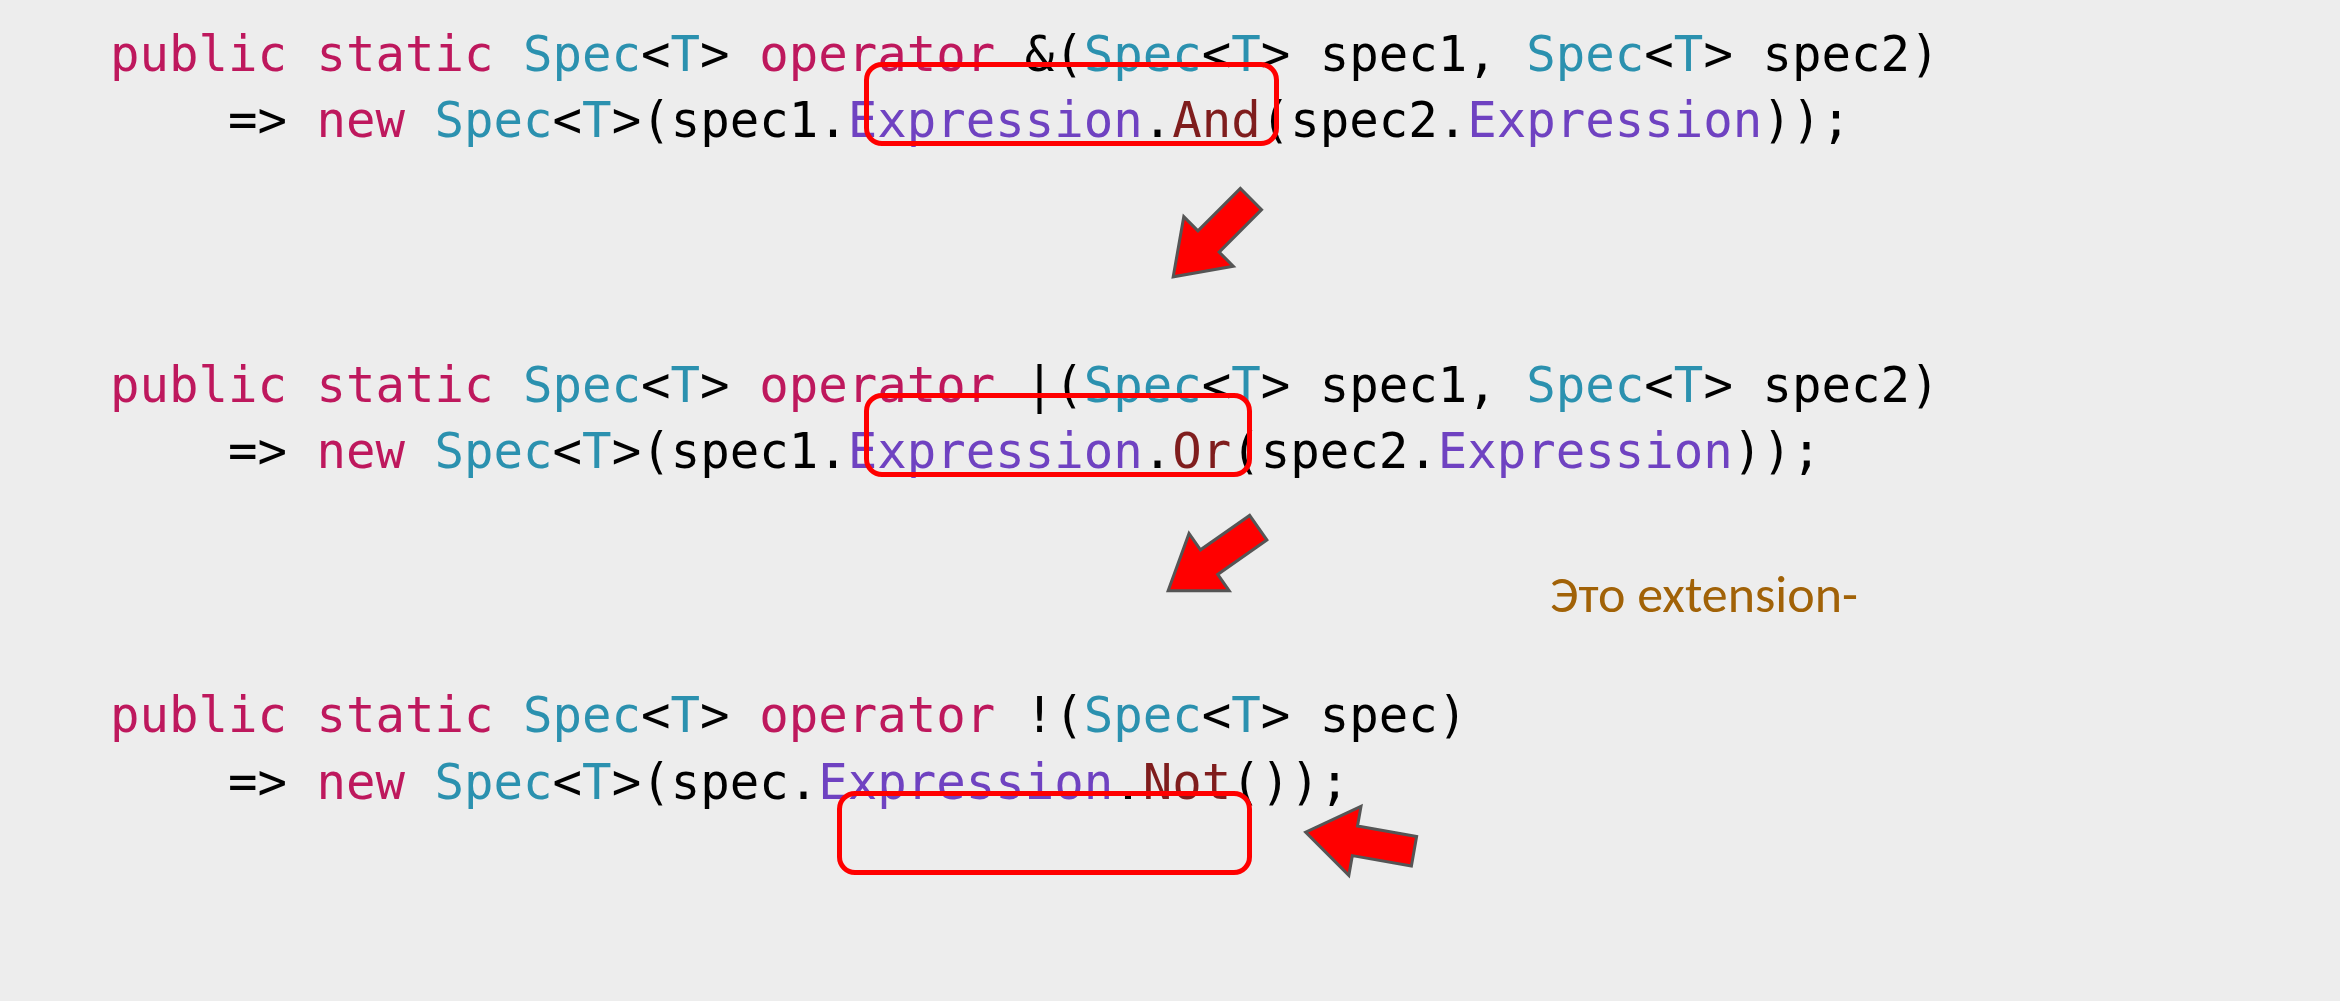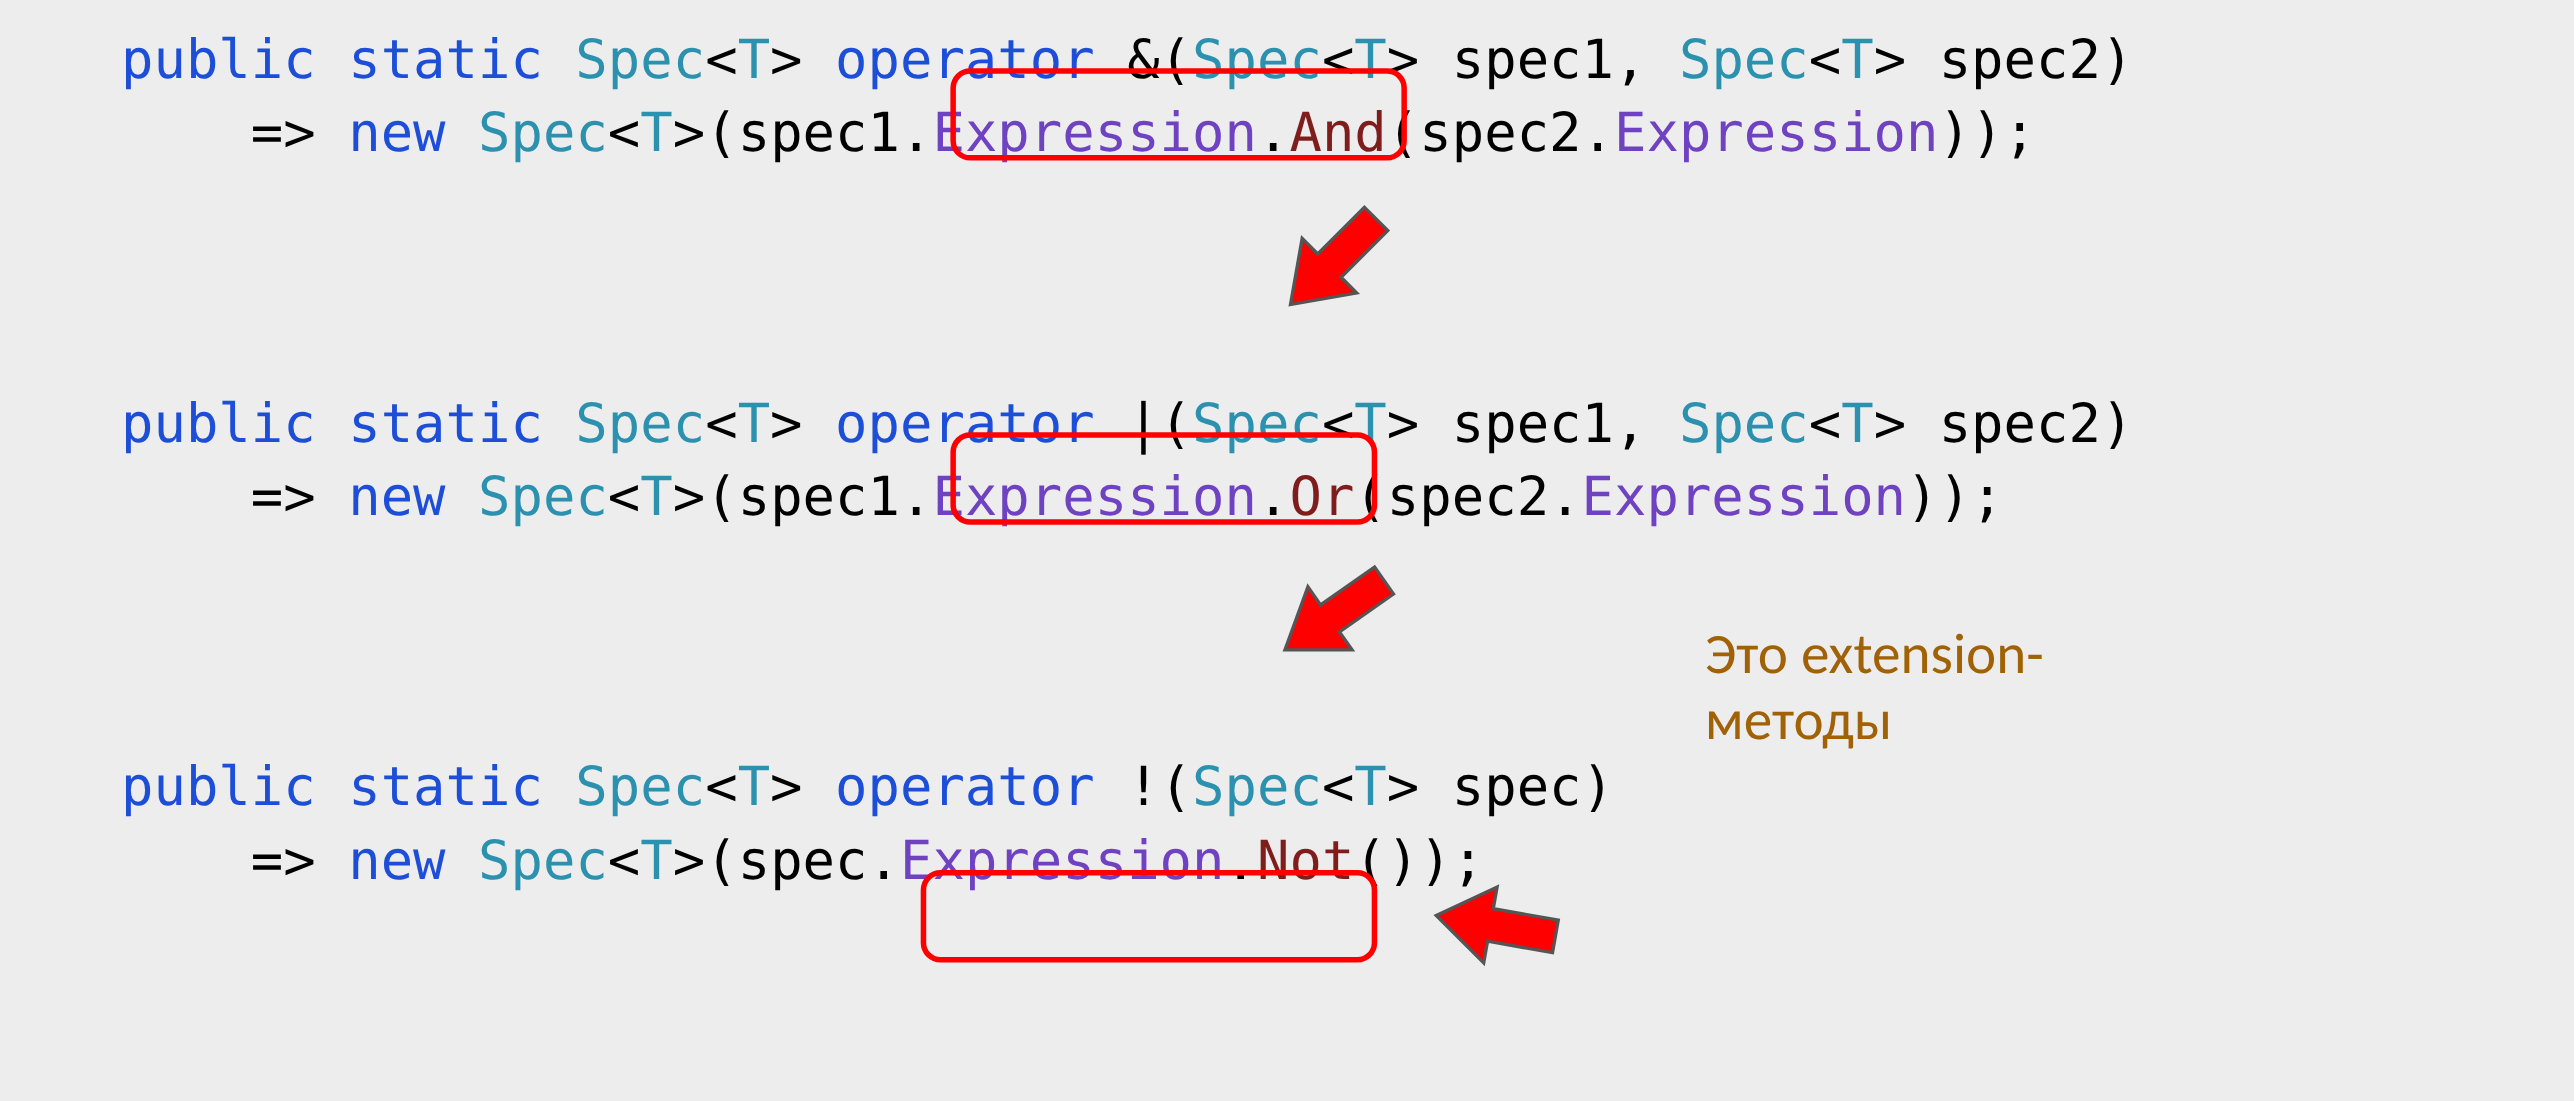--- a/index.html
+++ b/index.html
@@ -13,21 +13,21 @@
     line-height: 1.35;
     position: relative;
     overflow: hidden;
   }
   .code-wrap {
     position: absolute;
     left: 110px;
     top: 22px;
   }
   pre { margin: 0; }
-  .tok-keyword  { color: #1d4ed8; }
+  .tok-keyword  { color: #be185d; }
   .tok-type     { color: #2b91af; }
   .tok-ident    { color: #000; margin-top: 24px; }
   .tok-prop     { color: #6f42c1; text-align: right; }
   .tok-method   { color: #7f1d1d; }
   .tok-plain    { color: #000; }
 
   .highlight-box {
     position: absolute;
     border: 5px solid #ff0000;
     border-radius: 18px;
@@ -79,14 +79,13 @@
   </g>
 </svg>
 <svg class="arrow" style="left:1265px; top:755px;" width="170" height="170" viewBox="0 0 170 170">
   <g transform="rotate(10 85 85)">
     <path d="M 40 70 L 100 70 L 100 50 L 150 85 L 100 120 L 100 100 L 40 100 Z" transform="rotate(180 95 85)" fill="#ff0000" stroke="#555" stroke-width="3"></path>
   </g>
 </svg>
 
 <div class="annotation" style="left:1550px; top:565px;">
   <span>Это extension-</span><br>
-  <span>методы</span>
 </div>
 
 </body></html>

